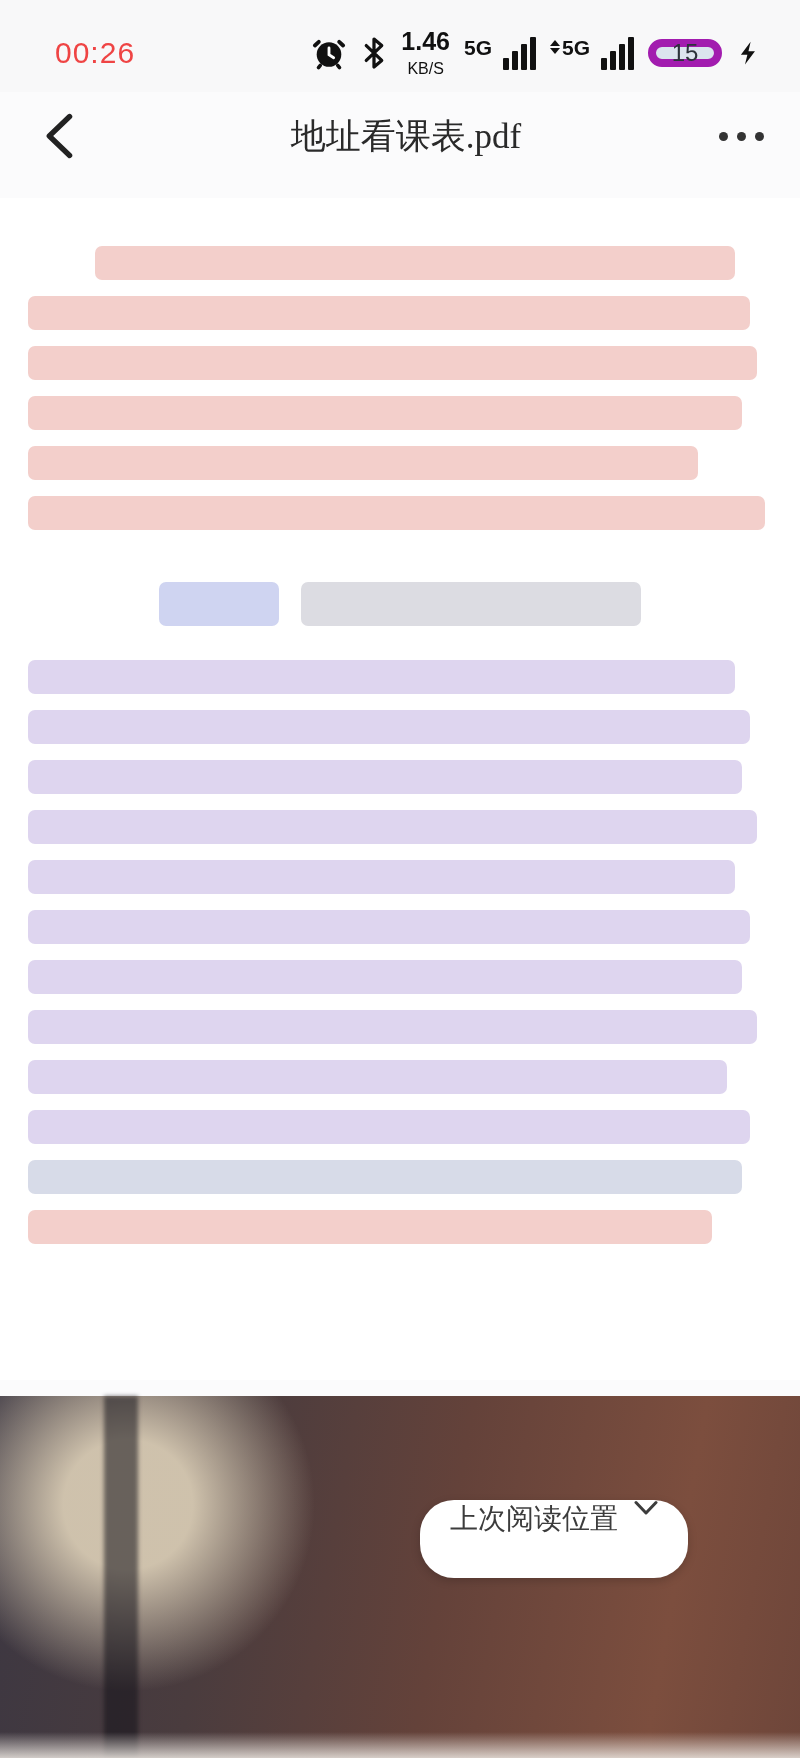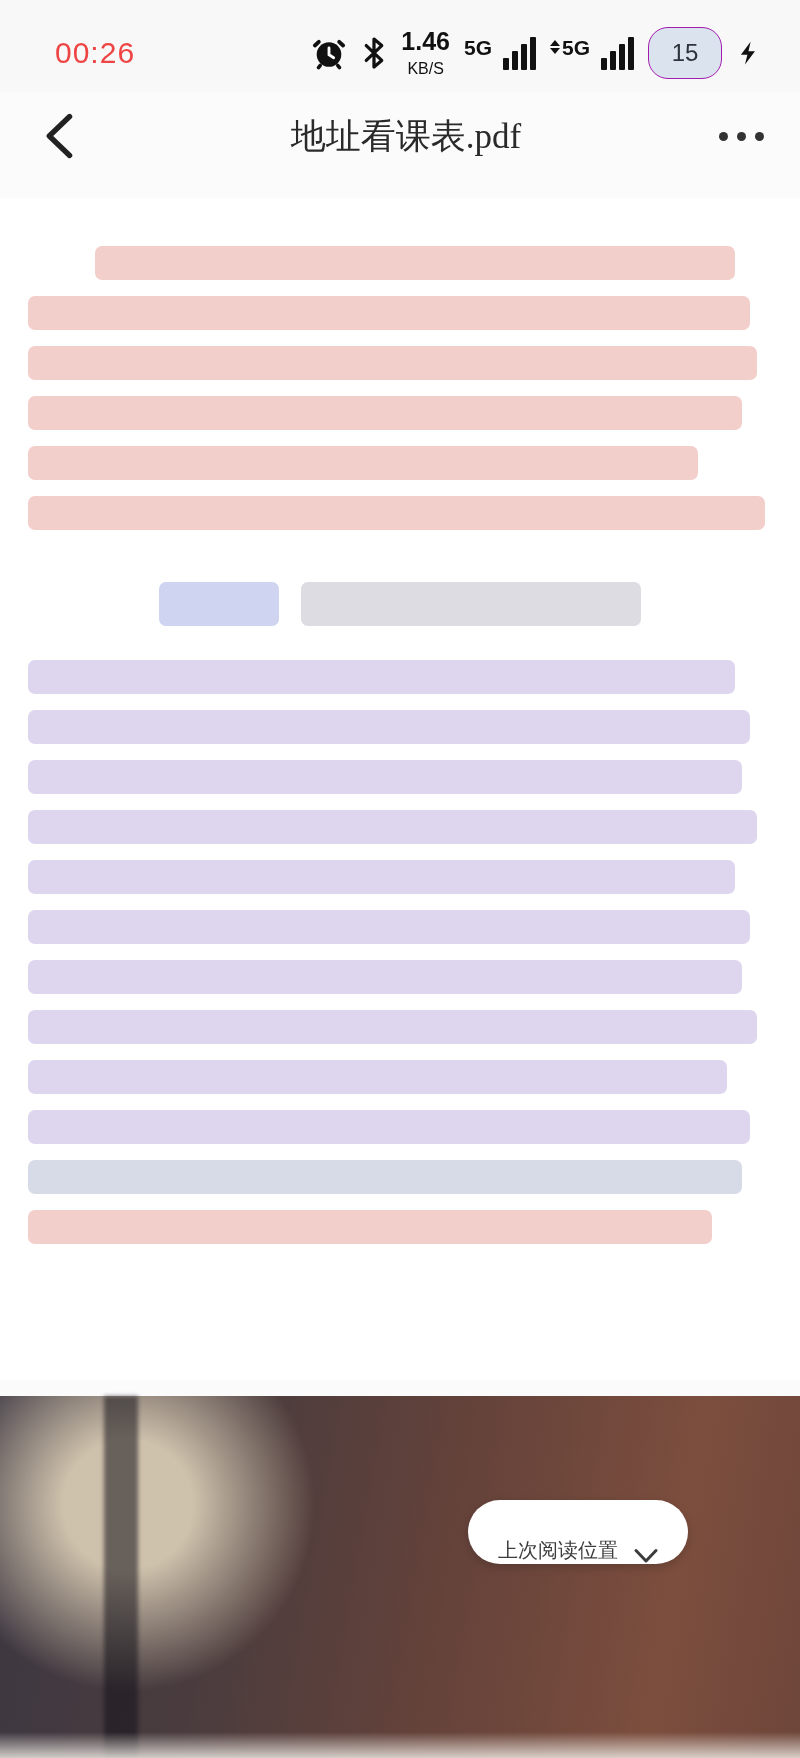--- a/index.html
+++ b/index.html
@@ -18,21 +18,21 @@
   .sb-speed .u { font-size:16px; font-weight:normal; margin-top:7px; }
   .sig { display:flex; align-items:flex-end; gap:8px; }
   .sig .lbl { font-size:21px; font-weight:bold; color:#111; line-height:1; margin-right:3px;
               align-self:flex-start; display:flex; align-items:center; }
   .bars { display:flex; align-items:flex-end; gap:3px; }
   .bars i { display:block; width:6px; background:#111; border-radius:1px; }
   .arrows { display:inline-flex; flex-direction:column; gap:2px; margin-right:2px; }
   .arrows i { display:block; width:0; height:0; border-left:5px solid transparent; border-right:5px solid transparent; }
   .arrows .up { border-bottom:6px solid #111; }
   .arrows .dn { border-top:6px solid #111; }
-  .battery { min-width:74px; height:52px; border:1px solid #a21caf; border-radius:20px;
+  .battery { min-width:74px; height:28px; border:8px solid #a21caf; border-radius:20px;
              background:#dbe4ee; display:flex; align-items:center; justify-content:center; }
   .battery span { font-size:24px; color:#2c333b; }
 
   
   .nav-bar { height:88px; display:flex; align-items:center; background:#fbfbfc; padding:0 34px; position:relative; }
   .nav-title { position:absolute; left:12px; right:0; text-align:center; font-size:35px; color:#2a2a2a;
                font-family:"Liberation Serif","DejaVu Serif",serif; }
   .nav-back { width:50px; height:50px; display:flex; align-items:center; justify-content:center; cursor:pointer; z-index:2; }
   .nav-menu { margin-left:auto; display:flex; gap:9px; cursor:pointer; z-index:2; padding:10px 2px; }
   .nav-menu i { width:9px; height:9px; border-radius:50%; background:#333; display:block; }
@@ -51,23 +51,23 @@
 
   
   .photo { position:relative; flex:1 1 auto; margin-top:16px;
            background:
              radial-gradient(circle at 16% 30%, rgba(214,201,178,0.95) 0 9%, rgba(214,201,178,0) 26%),
              linear-gradient(100deg, #3c3742 0%, #4a3c3e 28%, #64423a 55%, #7c4e3e 82%, #6e463a 100%); }
   .photo::before { content:""; position:absolute; left:13%; top:0; width:34px; height:100%;
                    background:rgba(20,18,26,0.55); filter:blur(2px); }
   .photo::after { content:""; position:absolute; left:0; bottom:0; width:100%; height:26px;
                   background:linear-gradient(to top, rgba(235,230,224,0.85), rgba(235,230,224,0)); }
-  .last-read-btn { position:absolute; top:104px; right:112px; height:64px; background:#ffffff;
-                   border:none; border-radius:34px; display:flex; align-items:flex-end; gap:16px;
-                   padding:0 30px; font-size:20px; color:#3c3c3c; cursor:pointer;
+  .last-read-btn { position:absolute; top:104px; right:112px; height:78px; background:#ffffff;
+                   border:none; border-radius:34px; display:flex; align-items:flex-start; gap:16px;
+                   padding:0 30px; font-size:28px; color:#3c3c3c; cursor:pointer;
                    box-shadow:0 3px 10px rgba(0,0,0,0.18); z-index:3;
                    font-family:"Liberation Sans","DejaVu Sans",sans-serif; }
 </style>
 </head>
 <body>
 
 <div class="screen">
 
   <div class="status-bar">
     <span class="sb-time">00:26</span>

